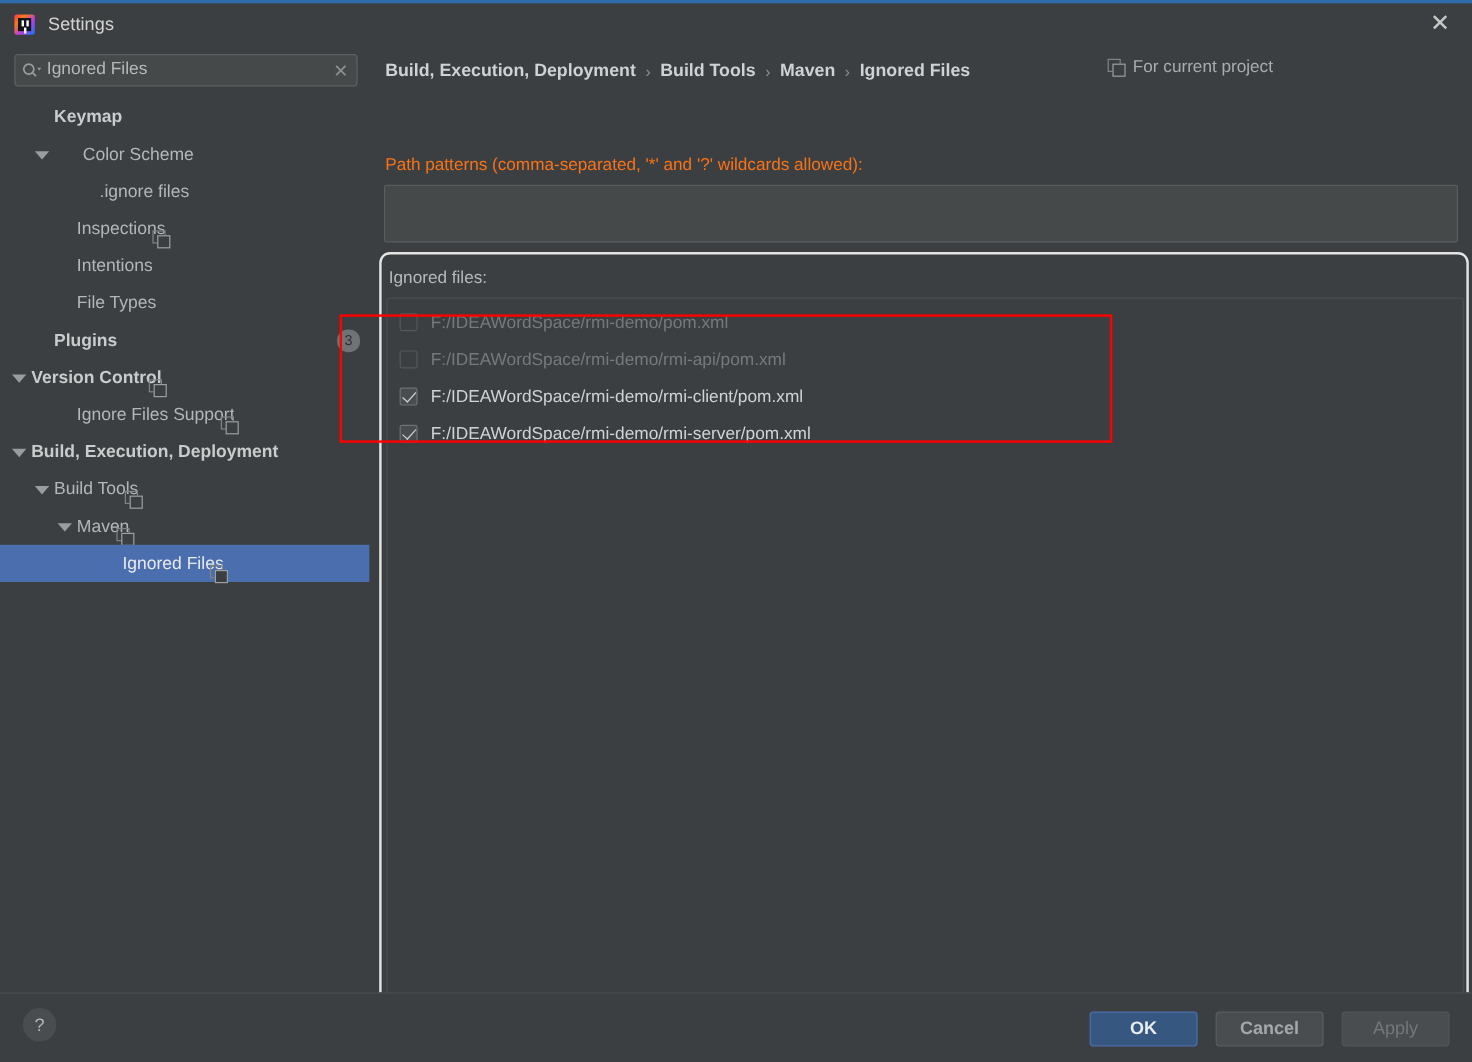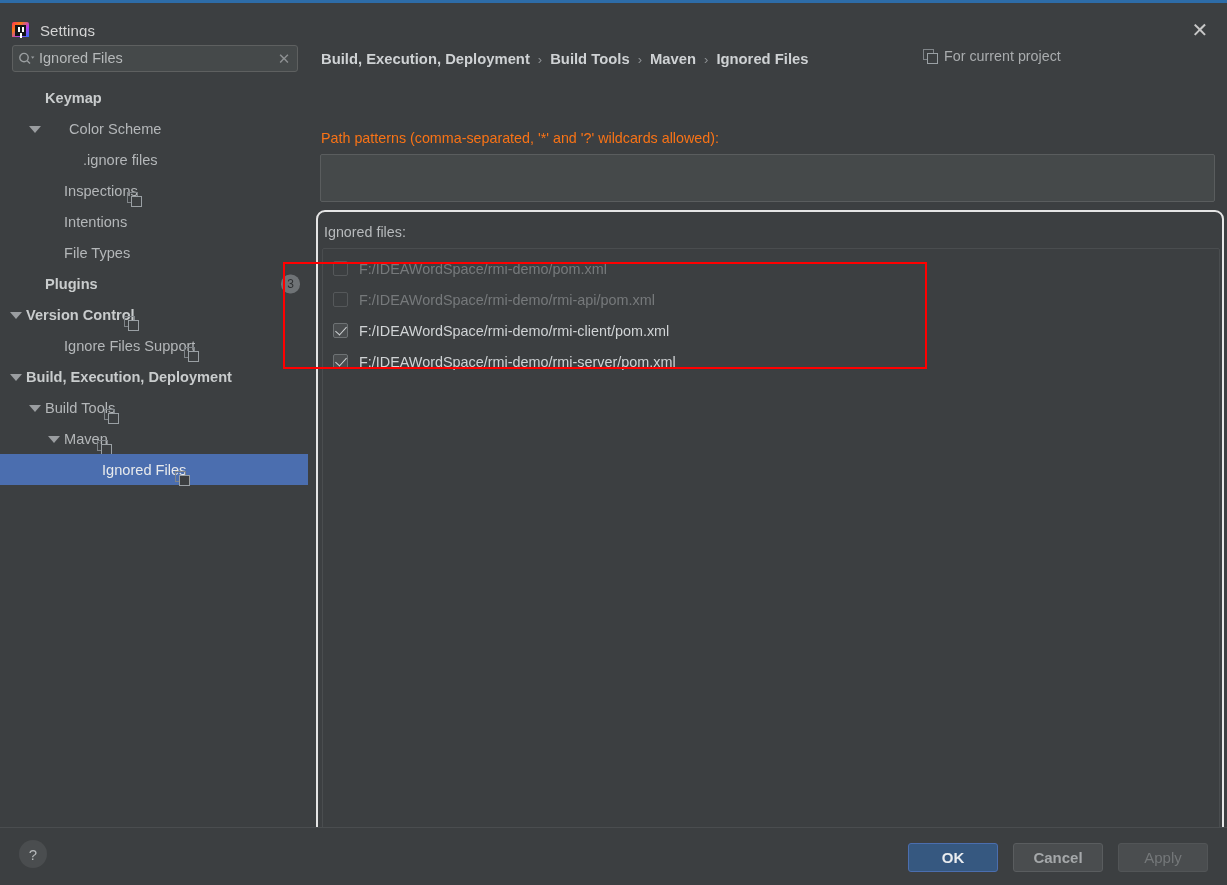--- a/index.html
+++ b/index.html
@@ -24,21 +24,21 @@
   .top-accent {
     position: absolute;
     top: 0; left: 0;
     width: 1227px; height: 3px;
     background: #2d6ca8;
   }
 
   
   .titlebar {
     position: absolute;
-    top: 13px; left: 0;
+    top: 3px; left: 0;
     width: 1227px; height: 34px;
     background: #3c3f41;
     display: flex;
     align-items: center;
   }
   .app-logo {
     width: 17px; height: 17px;
     margin-left: 12px;
     border-radius: 2px;
     position: relative;

